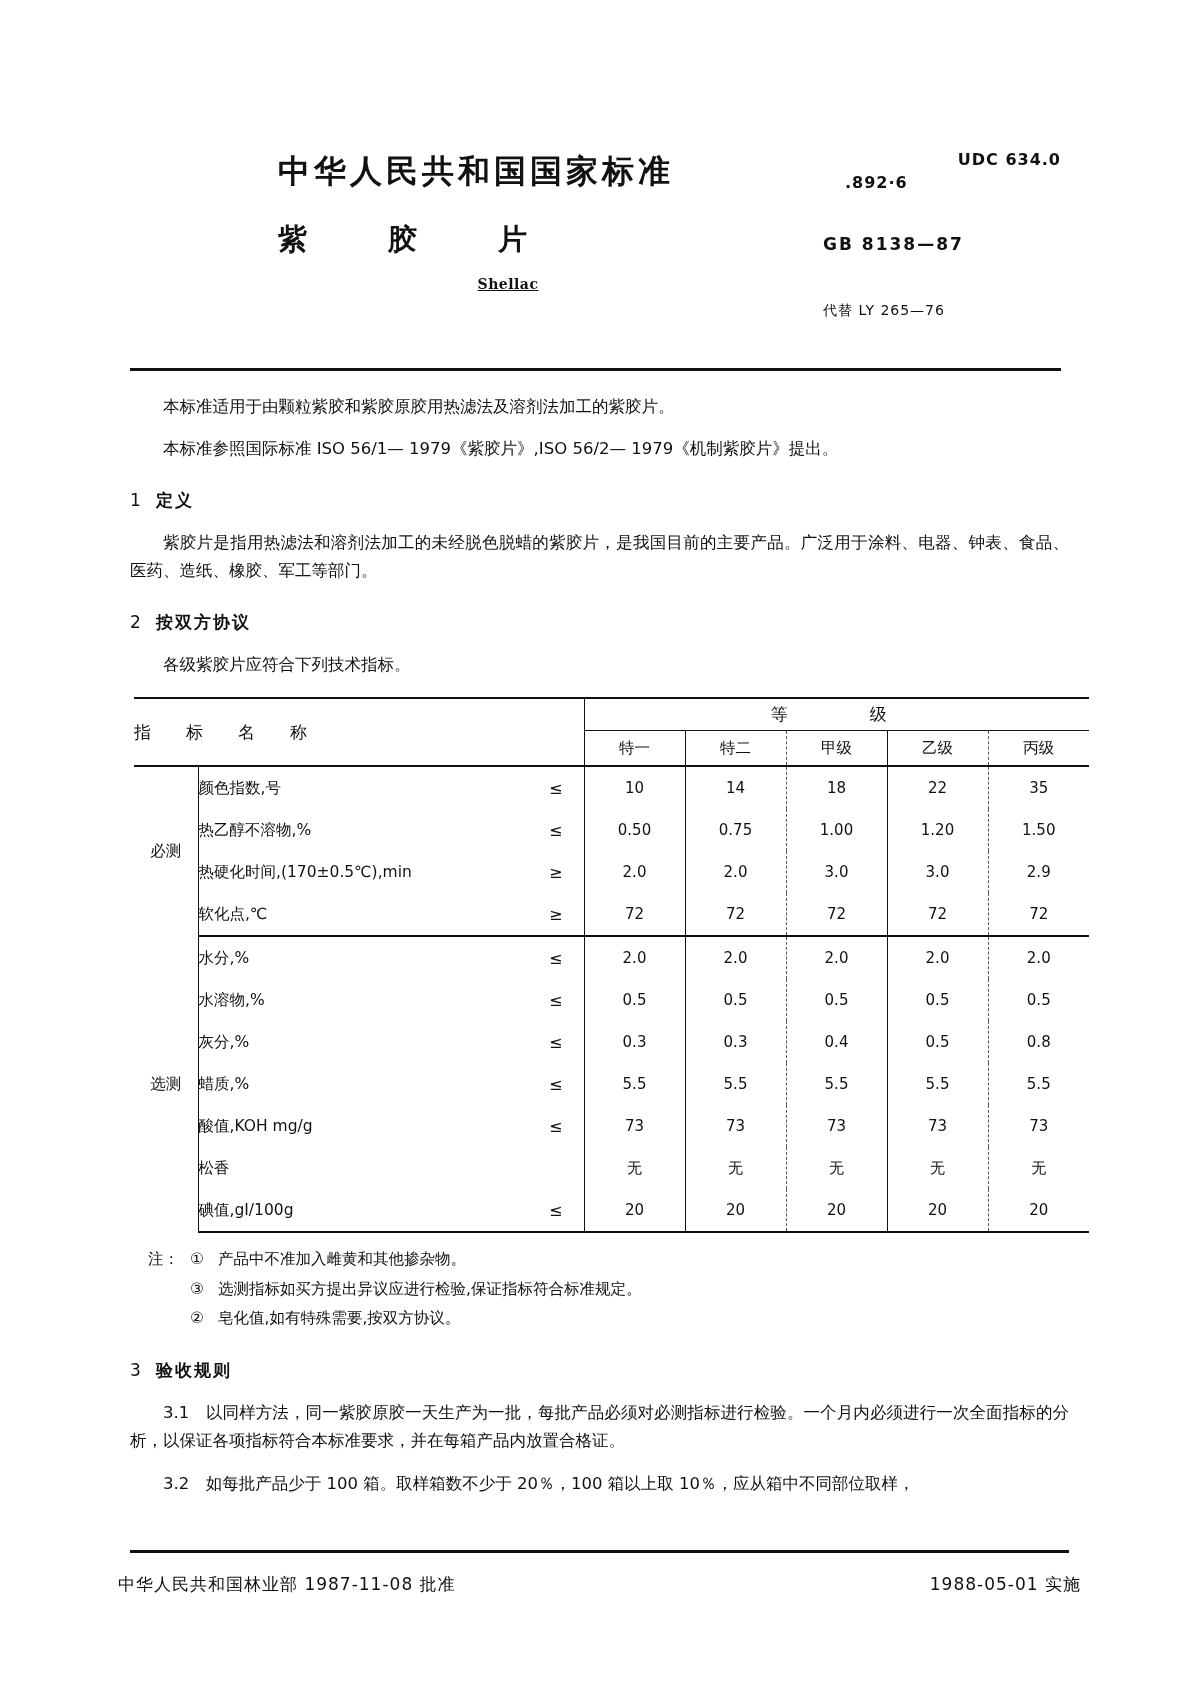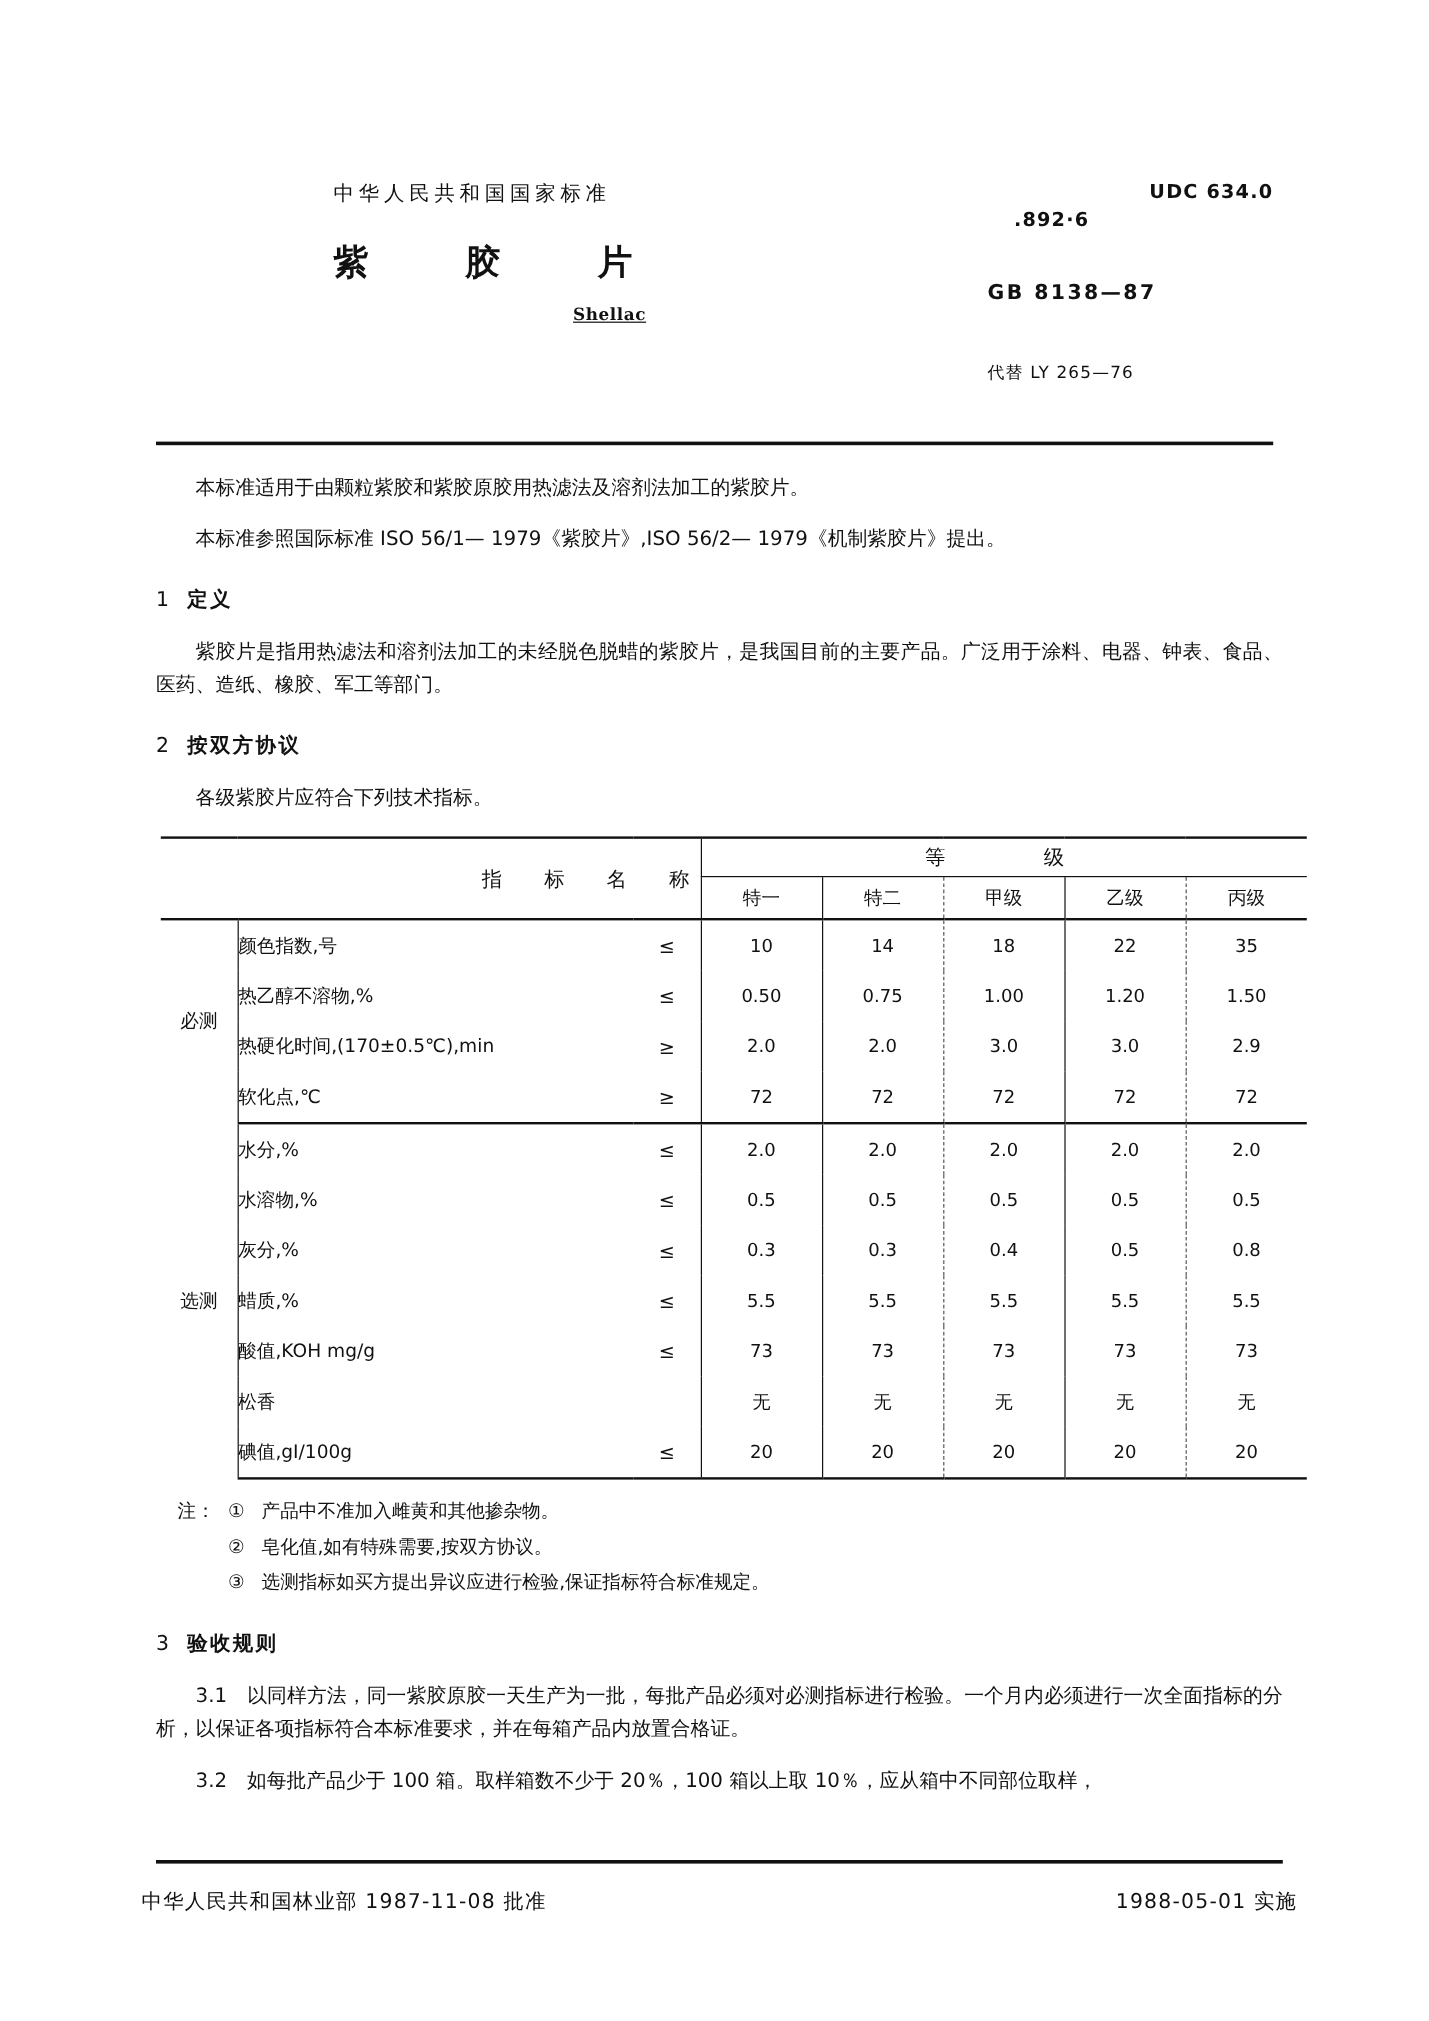--- a/index.html
+++ b/index.html
@@ -28,23 +28,23 @@
   .header {
     position: relative;
     margin: 0 130px 0 130px;
     padding-top: 150px;
     height: 200px;
     box-sizing: content-box;
   }
   .nat-std {
     text-align: left;
     padding-left: 148px;
-    font-size: 17px;
+    font-size: 32px;
     letter-spacing: 4px;
-    font-weight: 400;
+    font-weight: 700;
     font-family: "DejaVu Sans", "Liberation Sans", sans-serif;
   }
   .doc-title {
     padding-left: 148px;
     margin-top: 26px;
     font-size: 29px;
     font-weight: 700;
     letter-spacing: 26px;
   }
   .doc-subtitle {
@@ -143,21 +143,21 @@
     padding: 0;
     font-weight: normal;
     vertical-align: middle;
   }
   .bt-thick { border-top: 2.5px solid #111; }
   .bb-thick { border-bottom: 2.5px solid #111; }
   .bb-thin  { border-bottom: 1px solid #111; }
   .br-thin  { border-right: 1px solid #111; }
 
   .hd-name {
-    text-align: right;
+    text-align: left;
     font-size: 17px;
     letter-spacing: 9px;
     padding: 0 0 0 0;
     height: 66px;
   }
   .hd-grade {
     text-align: center;
     font-size: 17px;
     letter-spacing: 16px;
     height: 30px;
@@ -382,22 +382,22 @@
           <td class="val-cell bb-thick dash-l">20</td>
           <td class="val-cell bb-thick solid-l">20</td>
           <td class="val-cell bb-thick dash-l">20</td>
         </tr>
       </tbody>
     </table>
   </div>
 
   <div class="notes">
     <div class="note-line"><span class="note-lead">注：</span><span class="note-num">①</span><span>产品中不准加入雌黄和其他掺杂物。</span></div>
+    <div class="note-line note-indent"><span class="note-num">③</span><span>选测指标如买方提出异议应进行检验,保证指标符合标准规定。</span></div>
     <div class="note-line note-indent"><span class="note-num">②</span><span>皂化值,如有特殊需要,按双方协议。</span></div>
-    <div class="note-line note-indent"><span class="note-num">③</span><span>选测指标如买方提出异议应进行检验,保证指标符合标准规定。</span></div>
   </div>
 
   <div class="content">
     <p class="section-head"><span class="num">3</span><span class="ttl">验收规则</span></p>
     <p class="para">3.1　以同样方法，同一紫胶原胶一天生产为一批，每批产品必须对必测指标进行检验。一个月内必须进行一次全面指标的分析，以保证各项指标符合本标准要求，并在每箱产品内放置合格证。</p>
     <p class="para">3.2　如每批产品少于 100 箱。取样箱数不少于 20％，100 箱以上取 10％，应从箱中不同部位取样，</p>
   </div>
 
   <div class="footer-rule"></div>
   <div class="footer">

